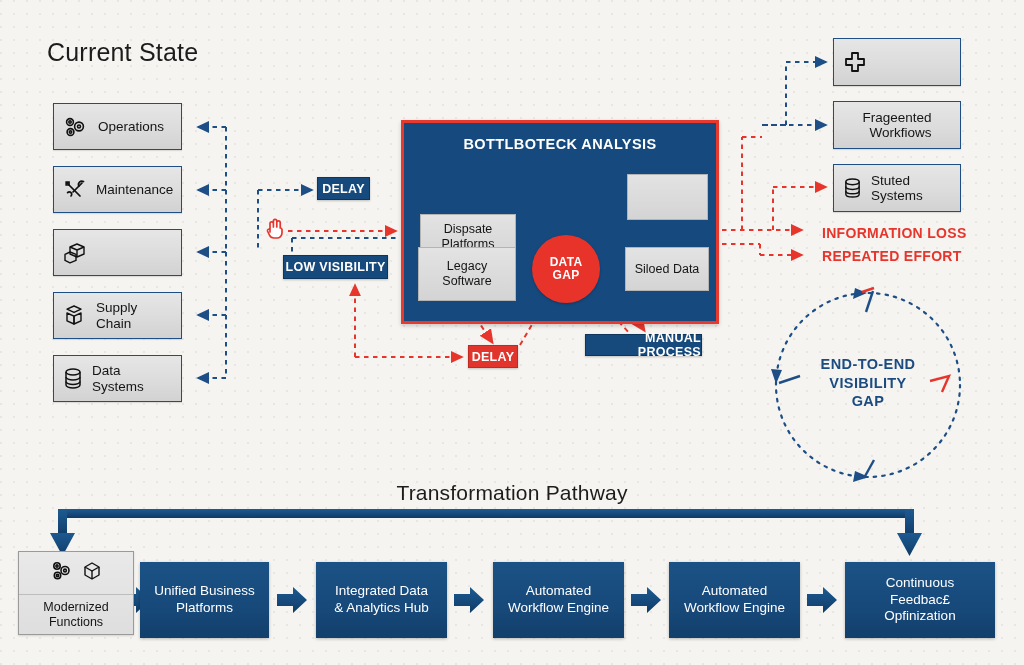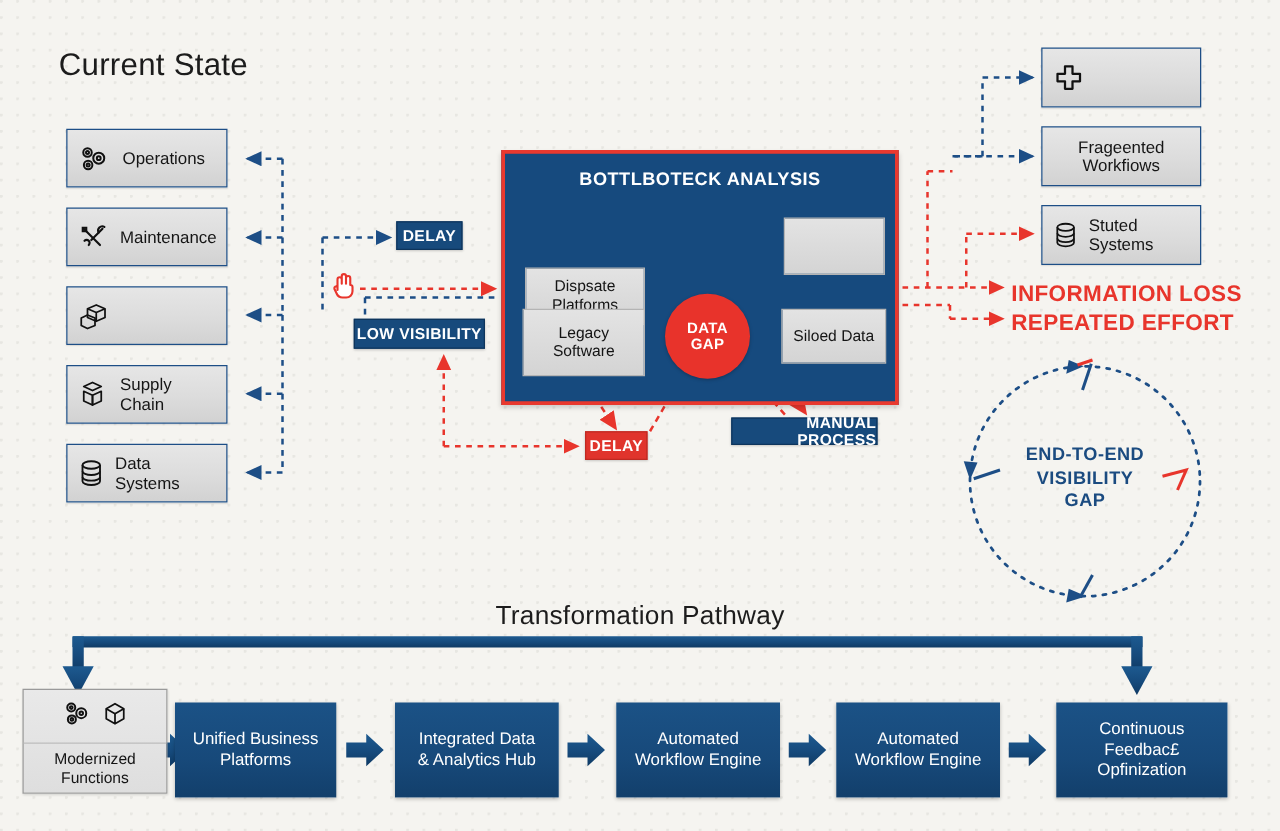--- a/index.html
+++ b/index.html
@@ -34,21 +34,21 @@
     background:linear-gradient(180deg,#e6e6e6 0%,#dcdcdc 55%,#d2d2d2 100%);
     border:1.6px solid #1d4e86;
     display:flex;align-items:center;
     padding:0 9px;
     font-size:13.5px;color:#151515;
     box-shadow:0 1px 1px rgba(0,0,0,.10);
   }
   .gbox .lbl{line-height:1.14;}
   .gbox .ico{flex:0 0 auto;margin-right:9px;display:flex;align-items:center;}
   .gbox.center{justify-content:center;padding:0 6px;}
-  .gbox.center .lbl{text-align:center;}
+  .gbox.center .lbl{text-align:right;}
 
   
   #bottleneck-panel{
     position:absolute;left:401px;top:120px;width:318px;height:204px;
     background:#164a7e;border:3px solid #e8392f;box-sizing:border-box;
     box-shadow:0 2px 4px rgba(0,0,0,.18);
   }
   #bottleneck-heading{
     position:absolute;left:0;top:13px;width:100%;text-align:center;
     color:#ffffff;font-size:14.5px;font-weight:bold;letter-spacing:.4px;
@@ -84,22 +84,22 @@
   }
   .tag.navy{background:#174a7c;border:1px solid #0e355c;}
   .tag.red {background:#e0342c;border:1px solid #bf2a22;}
   #tag-delay-top   {left:317px;top:177px;width:53px;height:23px;}
   #tag-low-vis     {left:283px;top:255px;width:105px;height:24px;}
   #tag-delay-bottom{left:468px;top:345px;width:50px;height:23px;}
   #tag-manual      {left:585px;top:334px;width:117px;height:22px;}
 
   
   .red-outcome{
-    position:absolute;color:#e8352c;font-size:18px;font-weight:bold;
-    letter-spacing:.3px;white-space:nowrap;
+    position:absolute;color:#e8352c;font-size:14px;font-weight:bold;
+    letter-spacing:.3px;white-space:nowrap;margin-left:13px;
   }
   #outcome-info-loss{left:809px;top:225px;}
   #outcome-repeated {left:809px;top:248px;}
 
   
   #cycle-label{
     position:absolute;left:778px;top:355px;width:180px;text-align:center;
     color:#1b4b80;font-weight:bold;font-size:14.5px;line-height:1.28;
     letter-spacing:.4px;
   }
@@ -426,13 +426,13 @@
       </svg>
     </span>
   </div>
   <div id="modern-label">Modernized<br>Functions</div>
 </div>
 
 <div class="pbox" style="left:140px;top:562px;width:129px;height:76px;">Unified Business<br>Platforms</div>
 <div class="pbox" style="left:316px;top:562px;width:131px;height:76px;">Integrated Data<br>&amp; Analytics Hub</div>
 <div class="pbox" style="left:493px;top:562px;width:131px;height:76px;">Automated<br>Workflow Engine</div>
 <div class="pbox" style="left:669px;top:562px;width:131px;height:76px;">Automated<br>Workflow Engine</div>
-<div class="pbox" style="left:845px;top:562px;width:137px;height:76px;">Continuous<br>Feedbac£ Opfinization</div>
+<div class="pbox" style="left:845px;top:562px;width:150px;height:76px;">Continuous<br>Feedbac£ Opfinization</div>
 
 </body></html>

